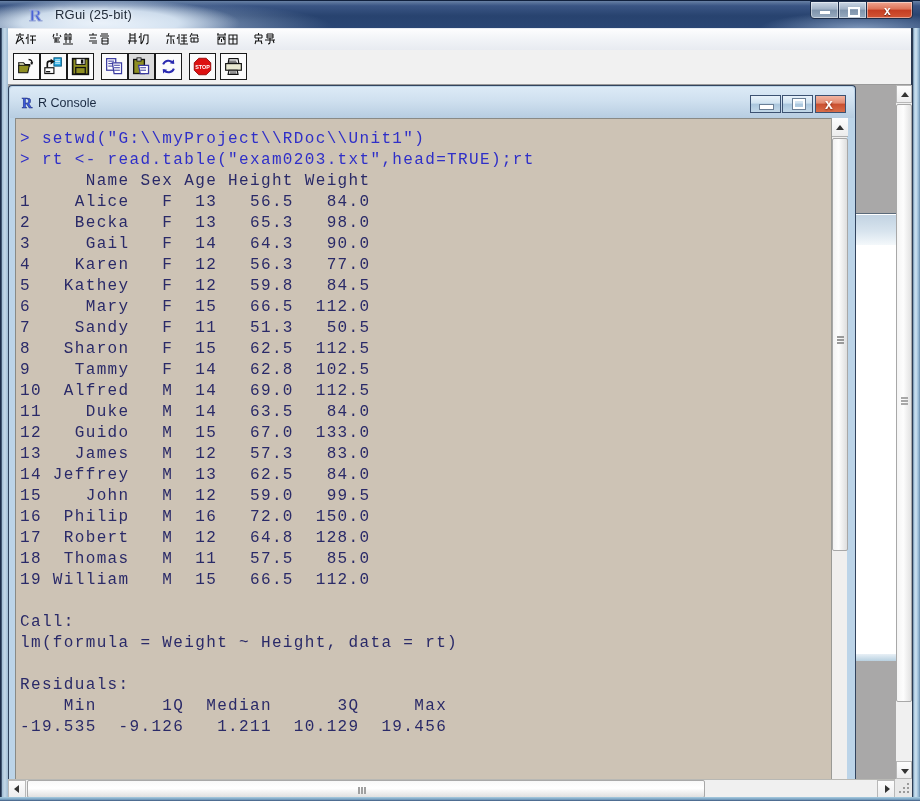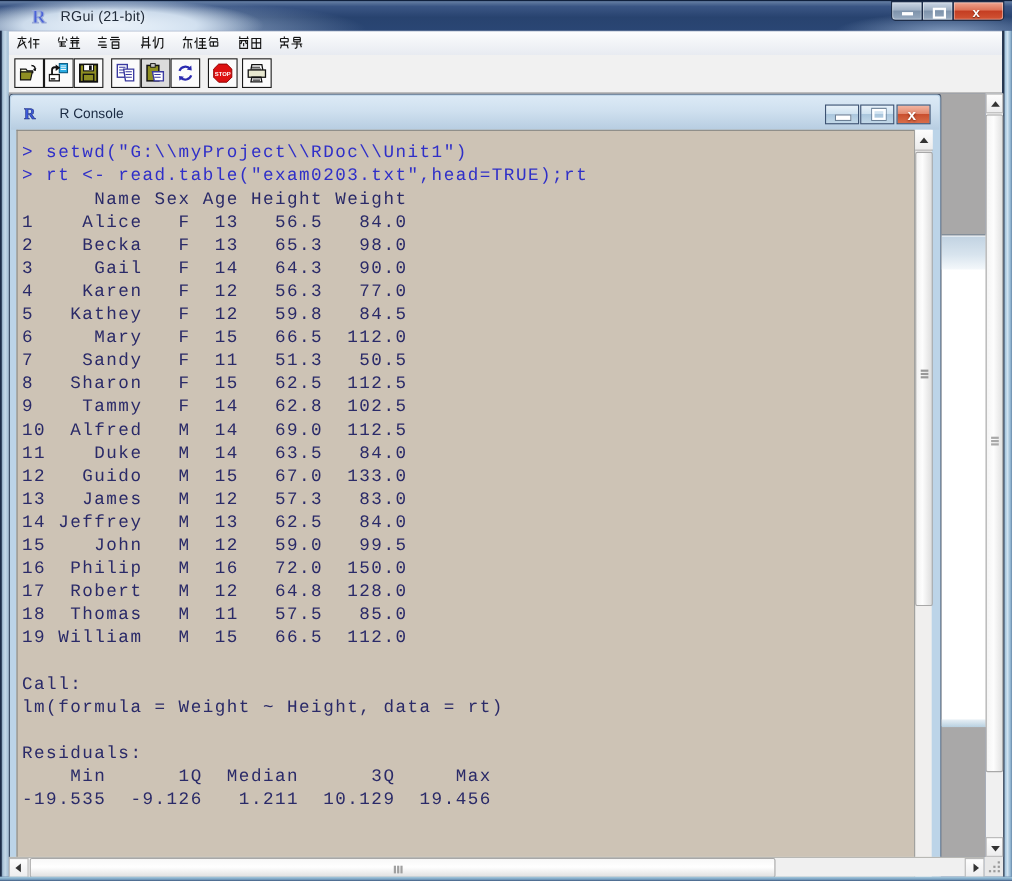--- a/index.html
+++ b/index.html
@@ -82,21 +82,21 @@
   border:1px solid #a8a8a8;box-sizing:border-box;border-radius:2px;}
 #corner{left:895px;top:779px;width:17px;height:18px;background:#e8e8e8;}
 
 
 #childwin{left:8px;top:85px;width:848px;height:712px;
   background:#bcd4e8;border:1px solid #32445e;box-sizing:border-box;
   border-radius:4px 4px 0 0;border-bottom:none;}
 #childtitle{position:absolute;left:1px;top:1px;width:844px;height:31px;
   background:linear-gradient(180deg,#dceaf6 0%,#cfe0ef 45%,#b7cde1 100%);
   border-radius:3px 3px 0 0;}
-#childtext{position:absolute;left:45px;top:10px;font-size:12.5px;color:#1a2a42;}
+#childtext{position:absolute;left:29px;top:10px;font-size:12.5px;color:#1a2a42;}
 .cbtn{position:absolute;top:9px;width:31px;height:18px;box-sizing:border-box;
   border:1px solid #3c5272;}
 #cmin{left:741px;background:linear-gradient(180deg,#e8f2fa 0%,#cfe2f0 45%,#aac6dd 50%,#c2d8e8 100%);}
 #cmax{left:773px;background:linear-gradient(180deg,#e8f2fa 0%,#cfe2f0 45%,#aac6dd 50%,#c2d8e8 100%);}
 #cclose{left:806px;background:linear-gradient(180deg,#f2b5a2 0%,#e28a70 45%,#c94f2f 50%,#d96e4a 100%);}
 .cglyphmin{position:absolute;left:8px;top:8px;width:13px;height:4px;background:#fff;border:1px solid #6a7f96;}
 .cglyphmax{position:absolute;left:10px;top:3px;width:8px;height:6px;border:2px solid #fff;box-shadow:0 0 0 1px #6a7f96;}
 .cglyphx{position:absolute;left:9px;top:0px;color:#fff;font-size:14px;font-weight:bold;text-shadow:0 1px 2px rgba(100,20,0,0.8);}
 
 #console{position:absolute;left:6px;top:32px;width:816px;height:680px;
@@ -113,21 +113,21 @@
   background:linear-gradient(90deg,#f2f2f2 0%,#fdfdfd 40%,#dedede 100%);
   border:1px solid #a8a8a8;box-sizing:border-box;border-radius:2px;}
 </style>
 </head>
 <body>
 
 <div class="abs" id="titlebar"></div>
 <svg class="abs" style="left:26px;top:5px" width="19" height="19" viewBox="0 0 19 19">
   <text x="9.5" y="15.5" font-family="Liberation Serif" font-size="17.5" font-weight="bold" fill="#4a62d8" stroke="#9aaad8" stroke-width="0.9" text-anchor="middle">R</text>
 </svg>
-<div class="abs" id="titletext">RGui (21-bit)</div>
+<div class="abs" id="titletext">RGui (25-bit)</div>
 <div class="abs" id="capgroup">
   <div class="capbtn" id="btnmin">
       <div class="glyphmin"></div>
     </div>
   <div class="capbtn" id="btnmax">
       <div class="glyphmax"></div>
     </div>
   <div class="capbtn" id="btnclose">
       <div class="glyphx">x</div>
     </div>

